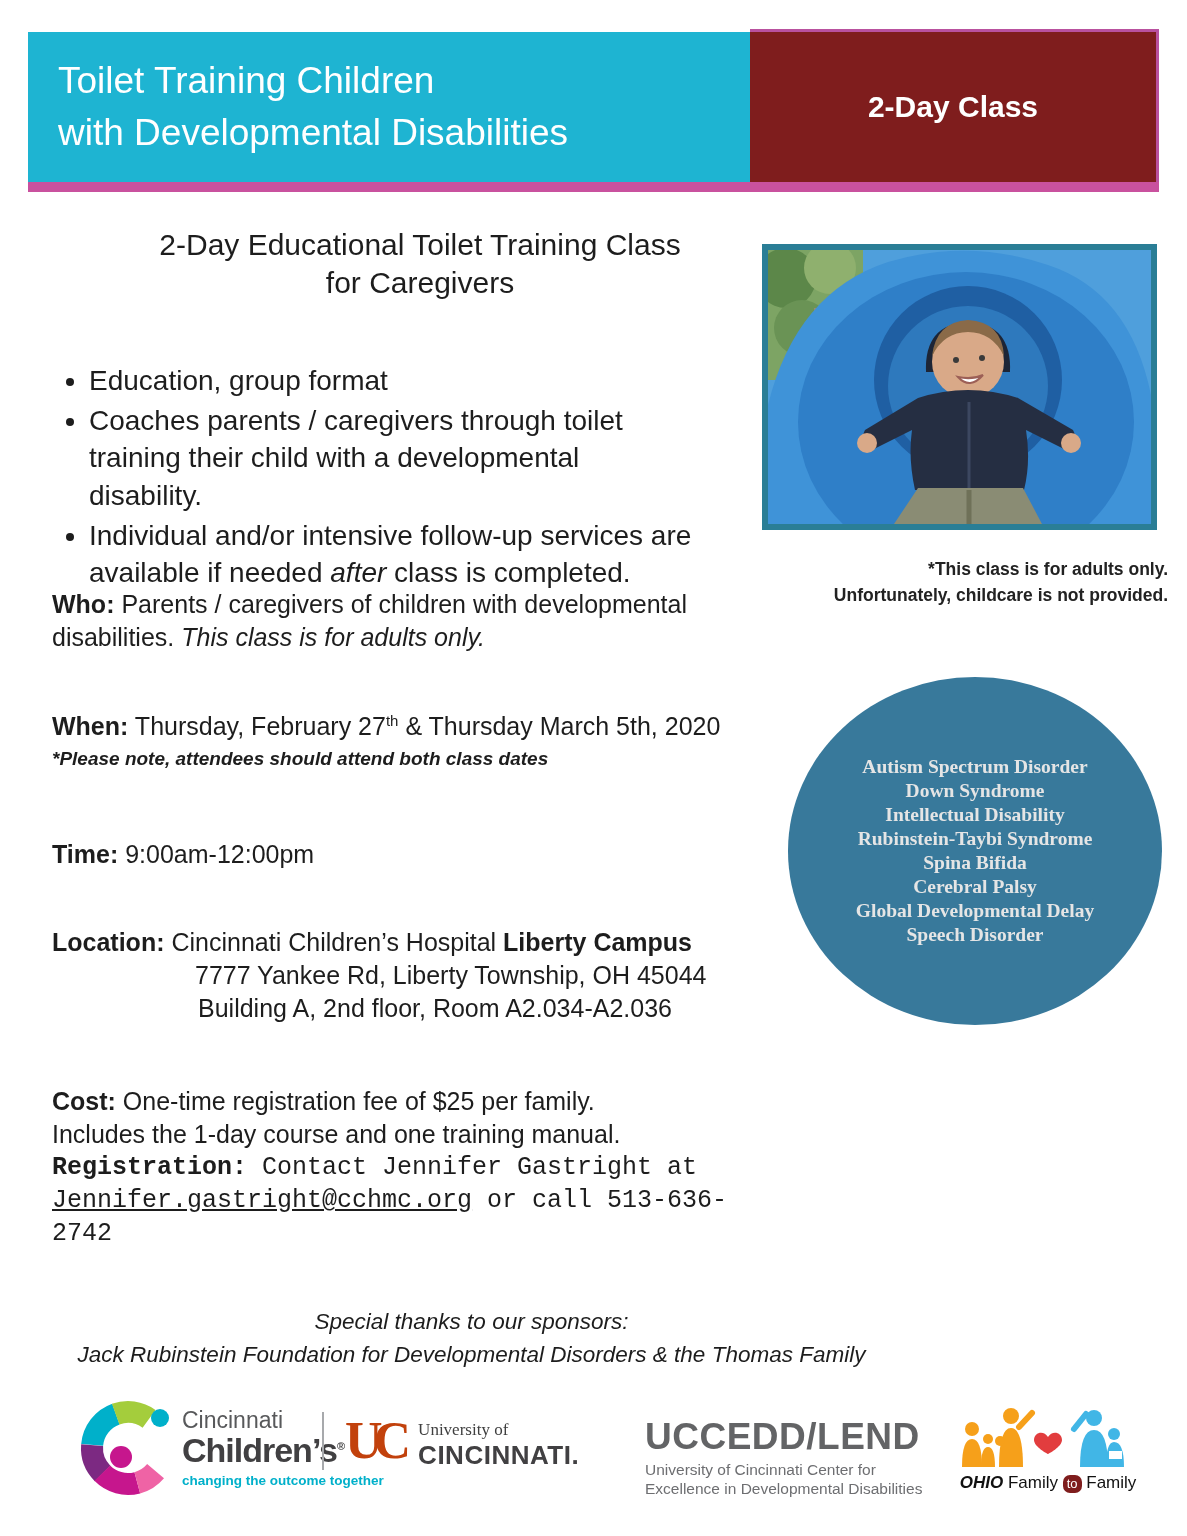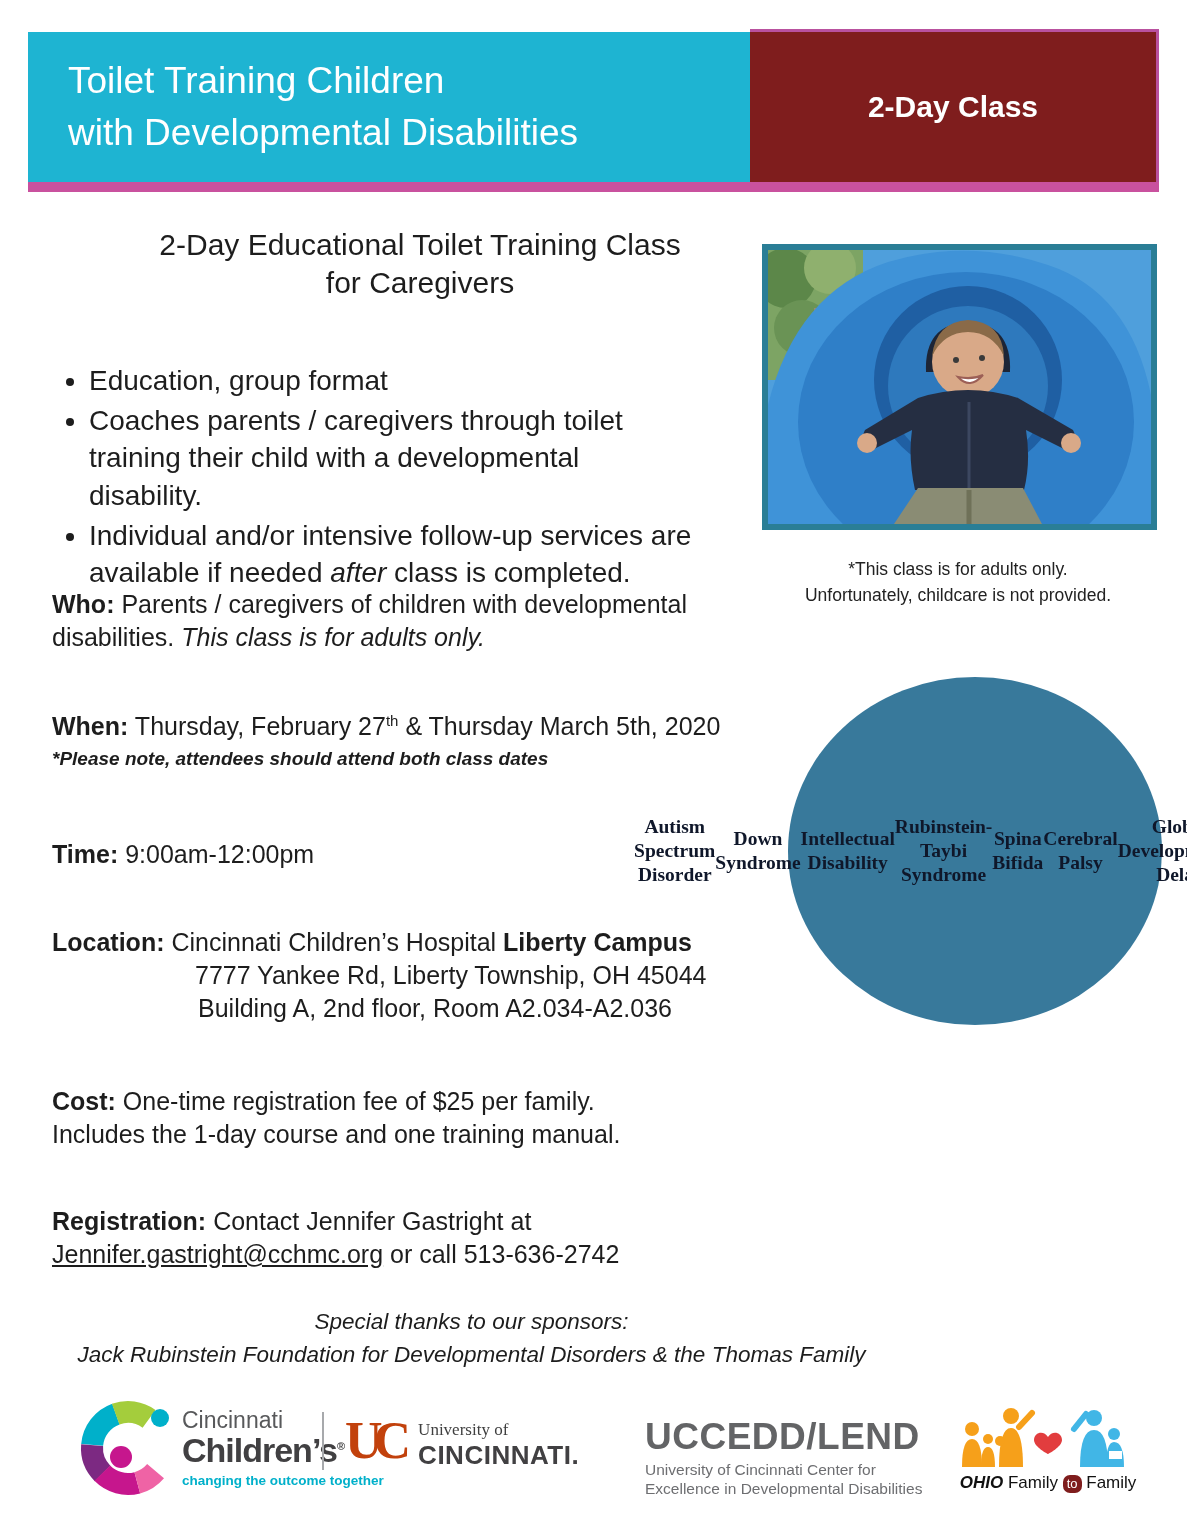--- a/index.html
+++ b/index.html
@@ -5,59 +5,59 @@
   html,body { margin:0; padding:0; background:#ffffff; }
   .page {
     position:relative; width:1187px; height:1536px; background:#ffffff;
     font-family:"Liberation Sans", sans-serif; color:#1d1d1d; overflow:hidden;
   }
   
   .hdr-teal {
     position:absolute; left:28px; top:32px; width:722px; height:150px;
     background:#1eb4d2; color:#ffffff; box-sizing:border-box;
     display:flex; flex-direction:column; justify-content:center;
-    padding-left:40px; font-size:37px; line-height:1.4; font-weight:400;
+    padding-left:30px; font-size:37px; line-height:1.4; font-weight:400;
   }
   .hdr-purple {
     position:absolute; left:750px; top:29px; width:409px; height:153px;
     background:#7f1d1d; box-sizing:border-box;
     border-top:3px solid #b9519f; border-right:3px solid #b9519f;
     display:flex; align-items:center; justify-content:center;
     color:#ffffff; font-size:30px; font-weight:bold;
   }
   .hdr-stripe { position:absolute; left:28px; top:182px; width:1131px; height:10px; background:#c9519e; }
   
   .intro-title { position:absolute; left:75px; top:226px; width:690px; text-align:center; font-size:30px; line-height:1.25; }
   .bullets { position:absolute; left:55px; top:362px; width:640px; font-size:28px; line-height:1.33; }
   .bullets ul { margin:0; padding-left:34px; }
   .bullets li { margin-bottom:3px; }
   
   .photo-frame { position:absolute; left:762px; top:244px; width:383px; height:274px; border:6px solid #2a7e96; background:#4f9fdc; }
   .photo-frame svg { display:block; width:100%; height:100%; }
-  .photo-caption { position:absolute; left:748px; top:556px; width:420px; text-align:center; font-size:17.5px; line-height:1.5; color:#222; }
+  .photo-caption { position:absolute; left:748px; top:556px; width:420px; text-align:right; font-size:17.5px; line-height:1.5; color:#222;font-weight:bold; }
   
   .section { position:absolute; left:52px; font-size:25px; line-height:1.32; }
   .section b { font-weight:bold; }
   .sec-who   { top:588px; width:700px; }
   .sec-when  { top:710px; width:780px; }
   .when-note { font-size:19px; font-style:italic; font-weight:bold; margin-top:3px; }
   .sec-time  { top:838px; width:500px; }
   .sec-loc   { top:926px; width:740px; }
   .loc-l2 { margin-left:143px; }
   .loc-l3 { margin-left:146px; }
   .sec-cost  { top:1085px; width:700px; }
-  .sec-reg   { top:1205px; width:720px; }
+  .sec-reg   { top:1151px; width:720px;font-family:Liberation Mono, monospace; }
   .email-link { text-decoration:underline; color:#1d1d1d; }
   sup.th { font-size:15px; vertical-align:super; line-height:0; }
   
   .cond-circle {
     position:absolute; left:788px; top:677px; width:374px; height:348px;
     background:#38799b; border-radius:50%;
-    display:flex; flex-direction:row; align-items:center; justify-content:center;
-    text-align:center; color:#0f172a; font-family:"Liberation Serif", serif;
+    display:flex; flex-direction:column; align-items:center; justify-content:center;
+    text-align:center; color:#e5e5e5; font-family:"Liberation Serif", serif;
     font-size:19.5px; font-weight:bold; line-height:24px;
   }
   
   .sponsors { position:absolute; left:0; top:1306px; width:943px; text-align:center; font-style:italic; font-size:22.5px; line-height:1.45; }
   
   .logo-cc { position:absolute; left:78px; top:1398px; display:flex; align-items:center; gap:4px; }
   .cc-text { display:flex; flex-direction:column; }
   .cc-top { font-size:23px; color:#58595b; line-height:1.05; }
   .cc-main { font-size:34px; color:#414042; font-weight:bold; letter-spacing:-1px; line-height:1.1; }
   .cc-main sup { font-size:11px; }

